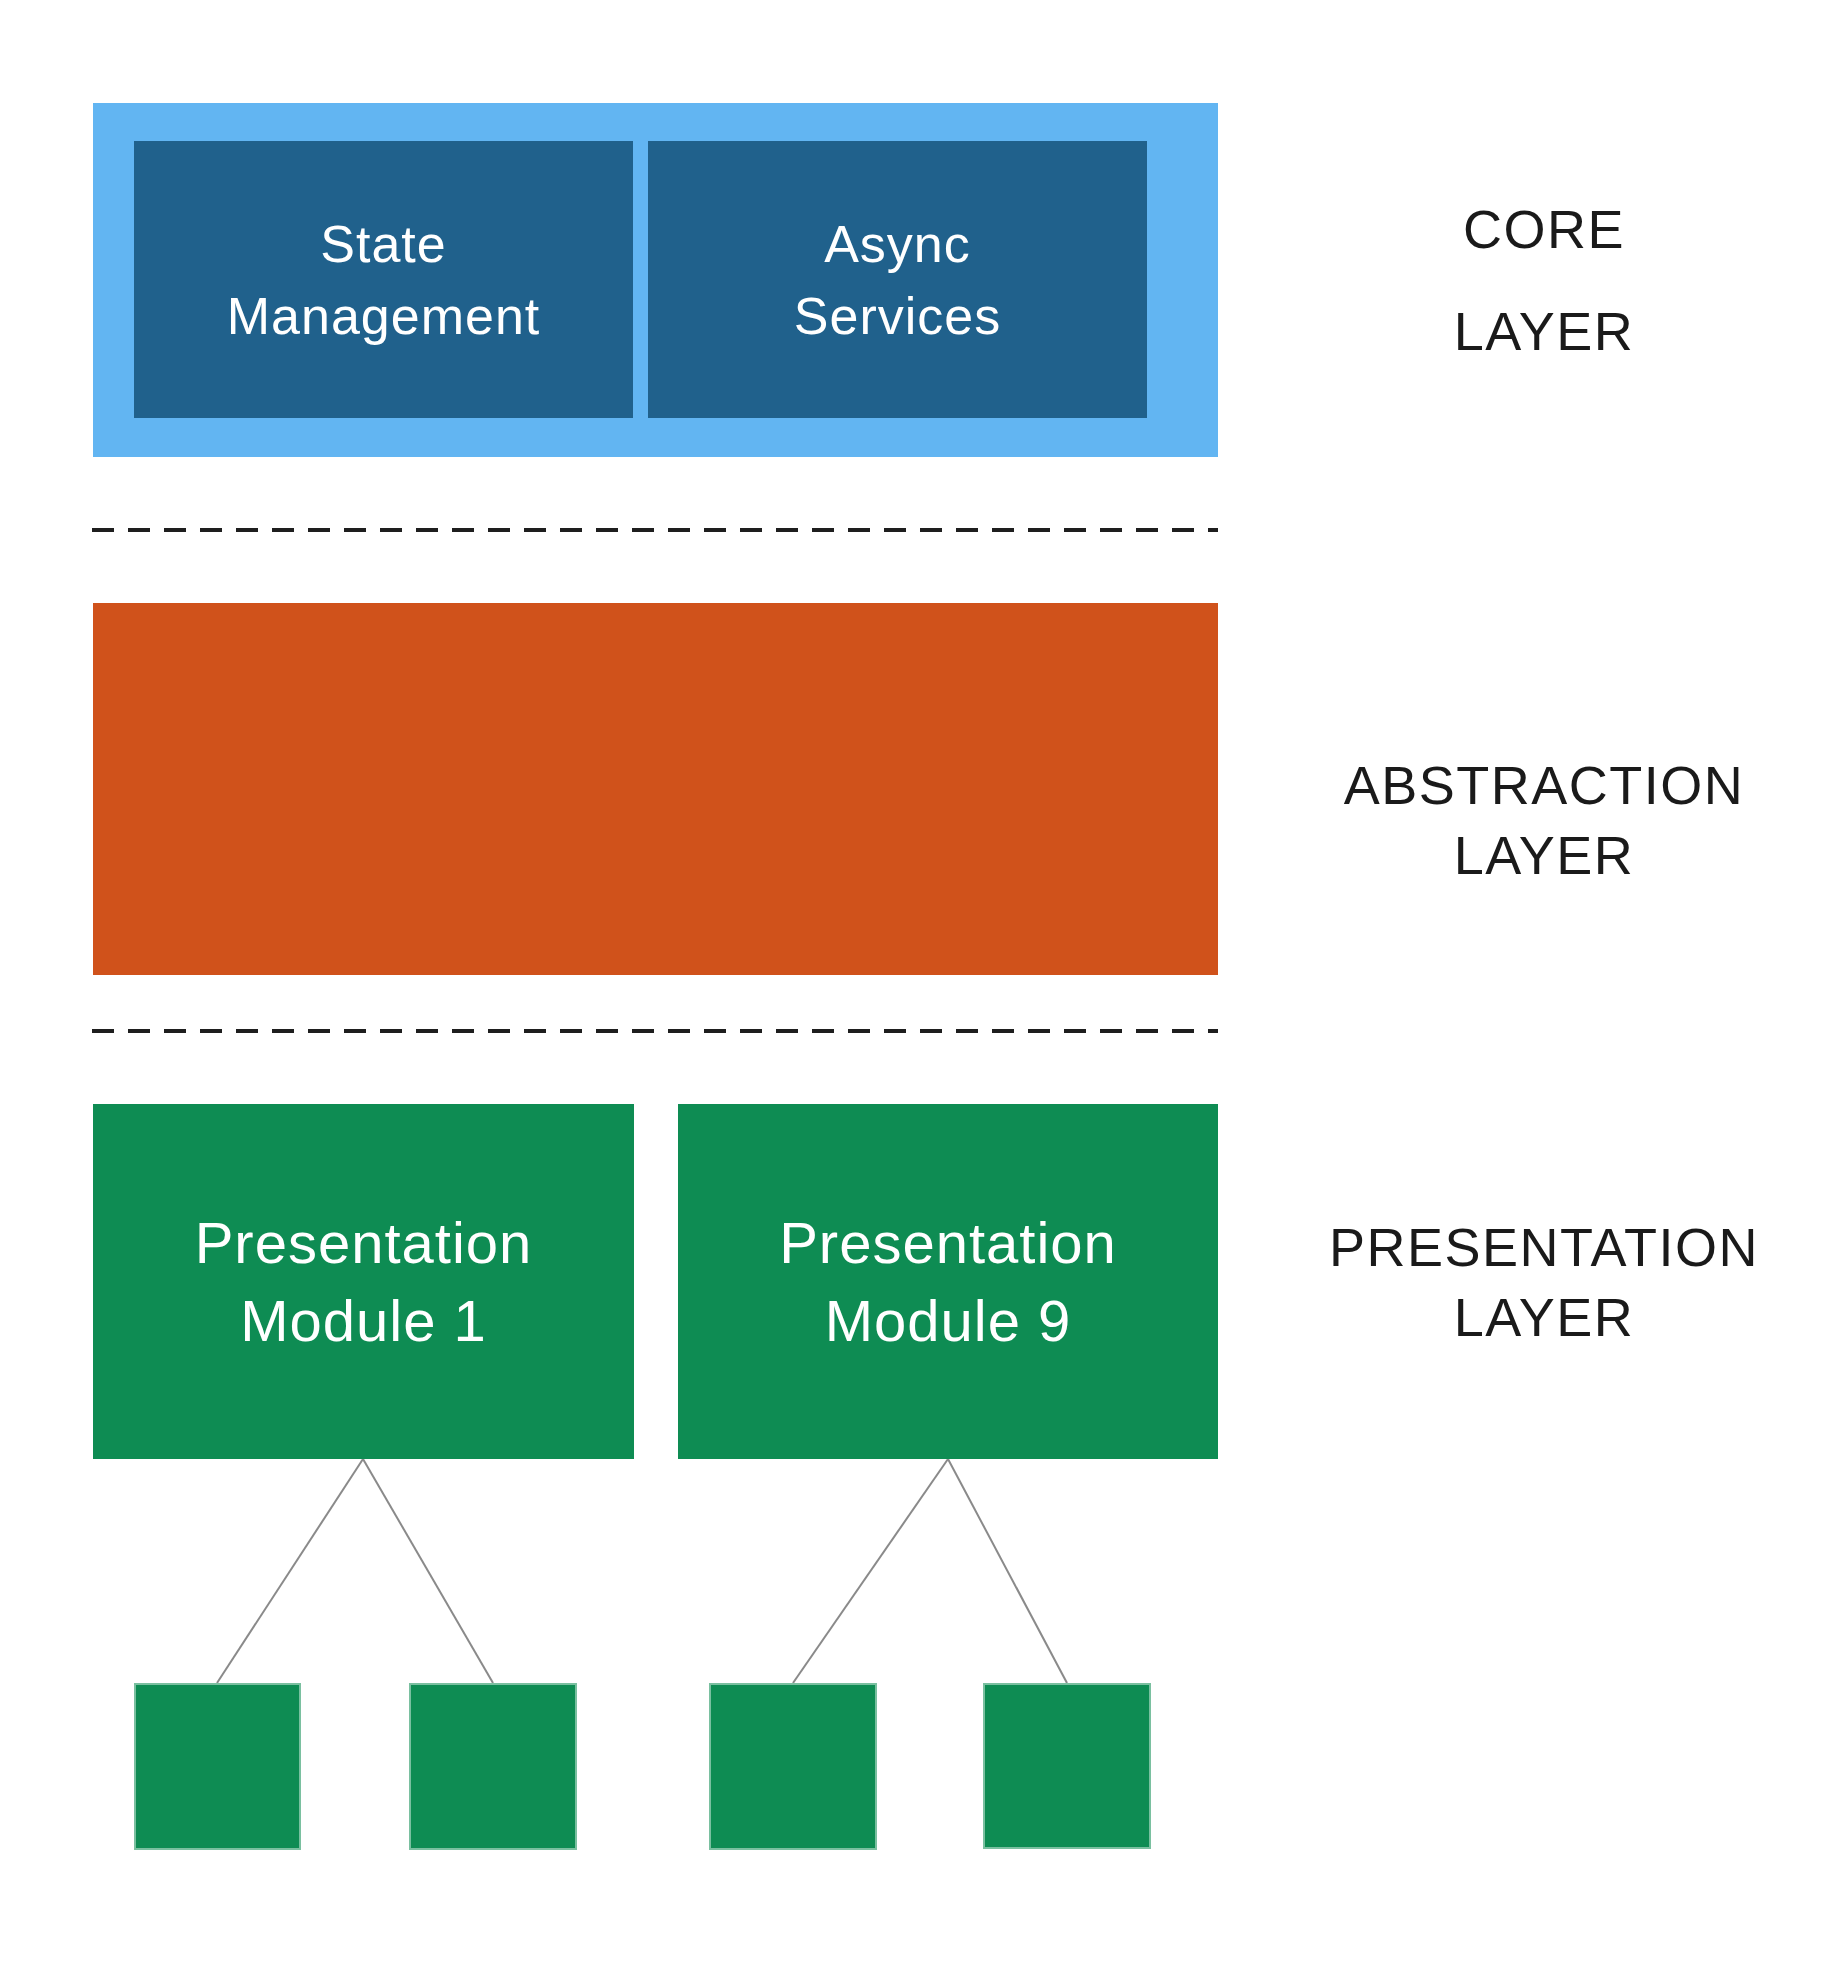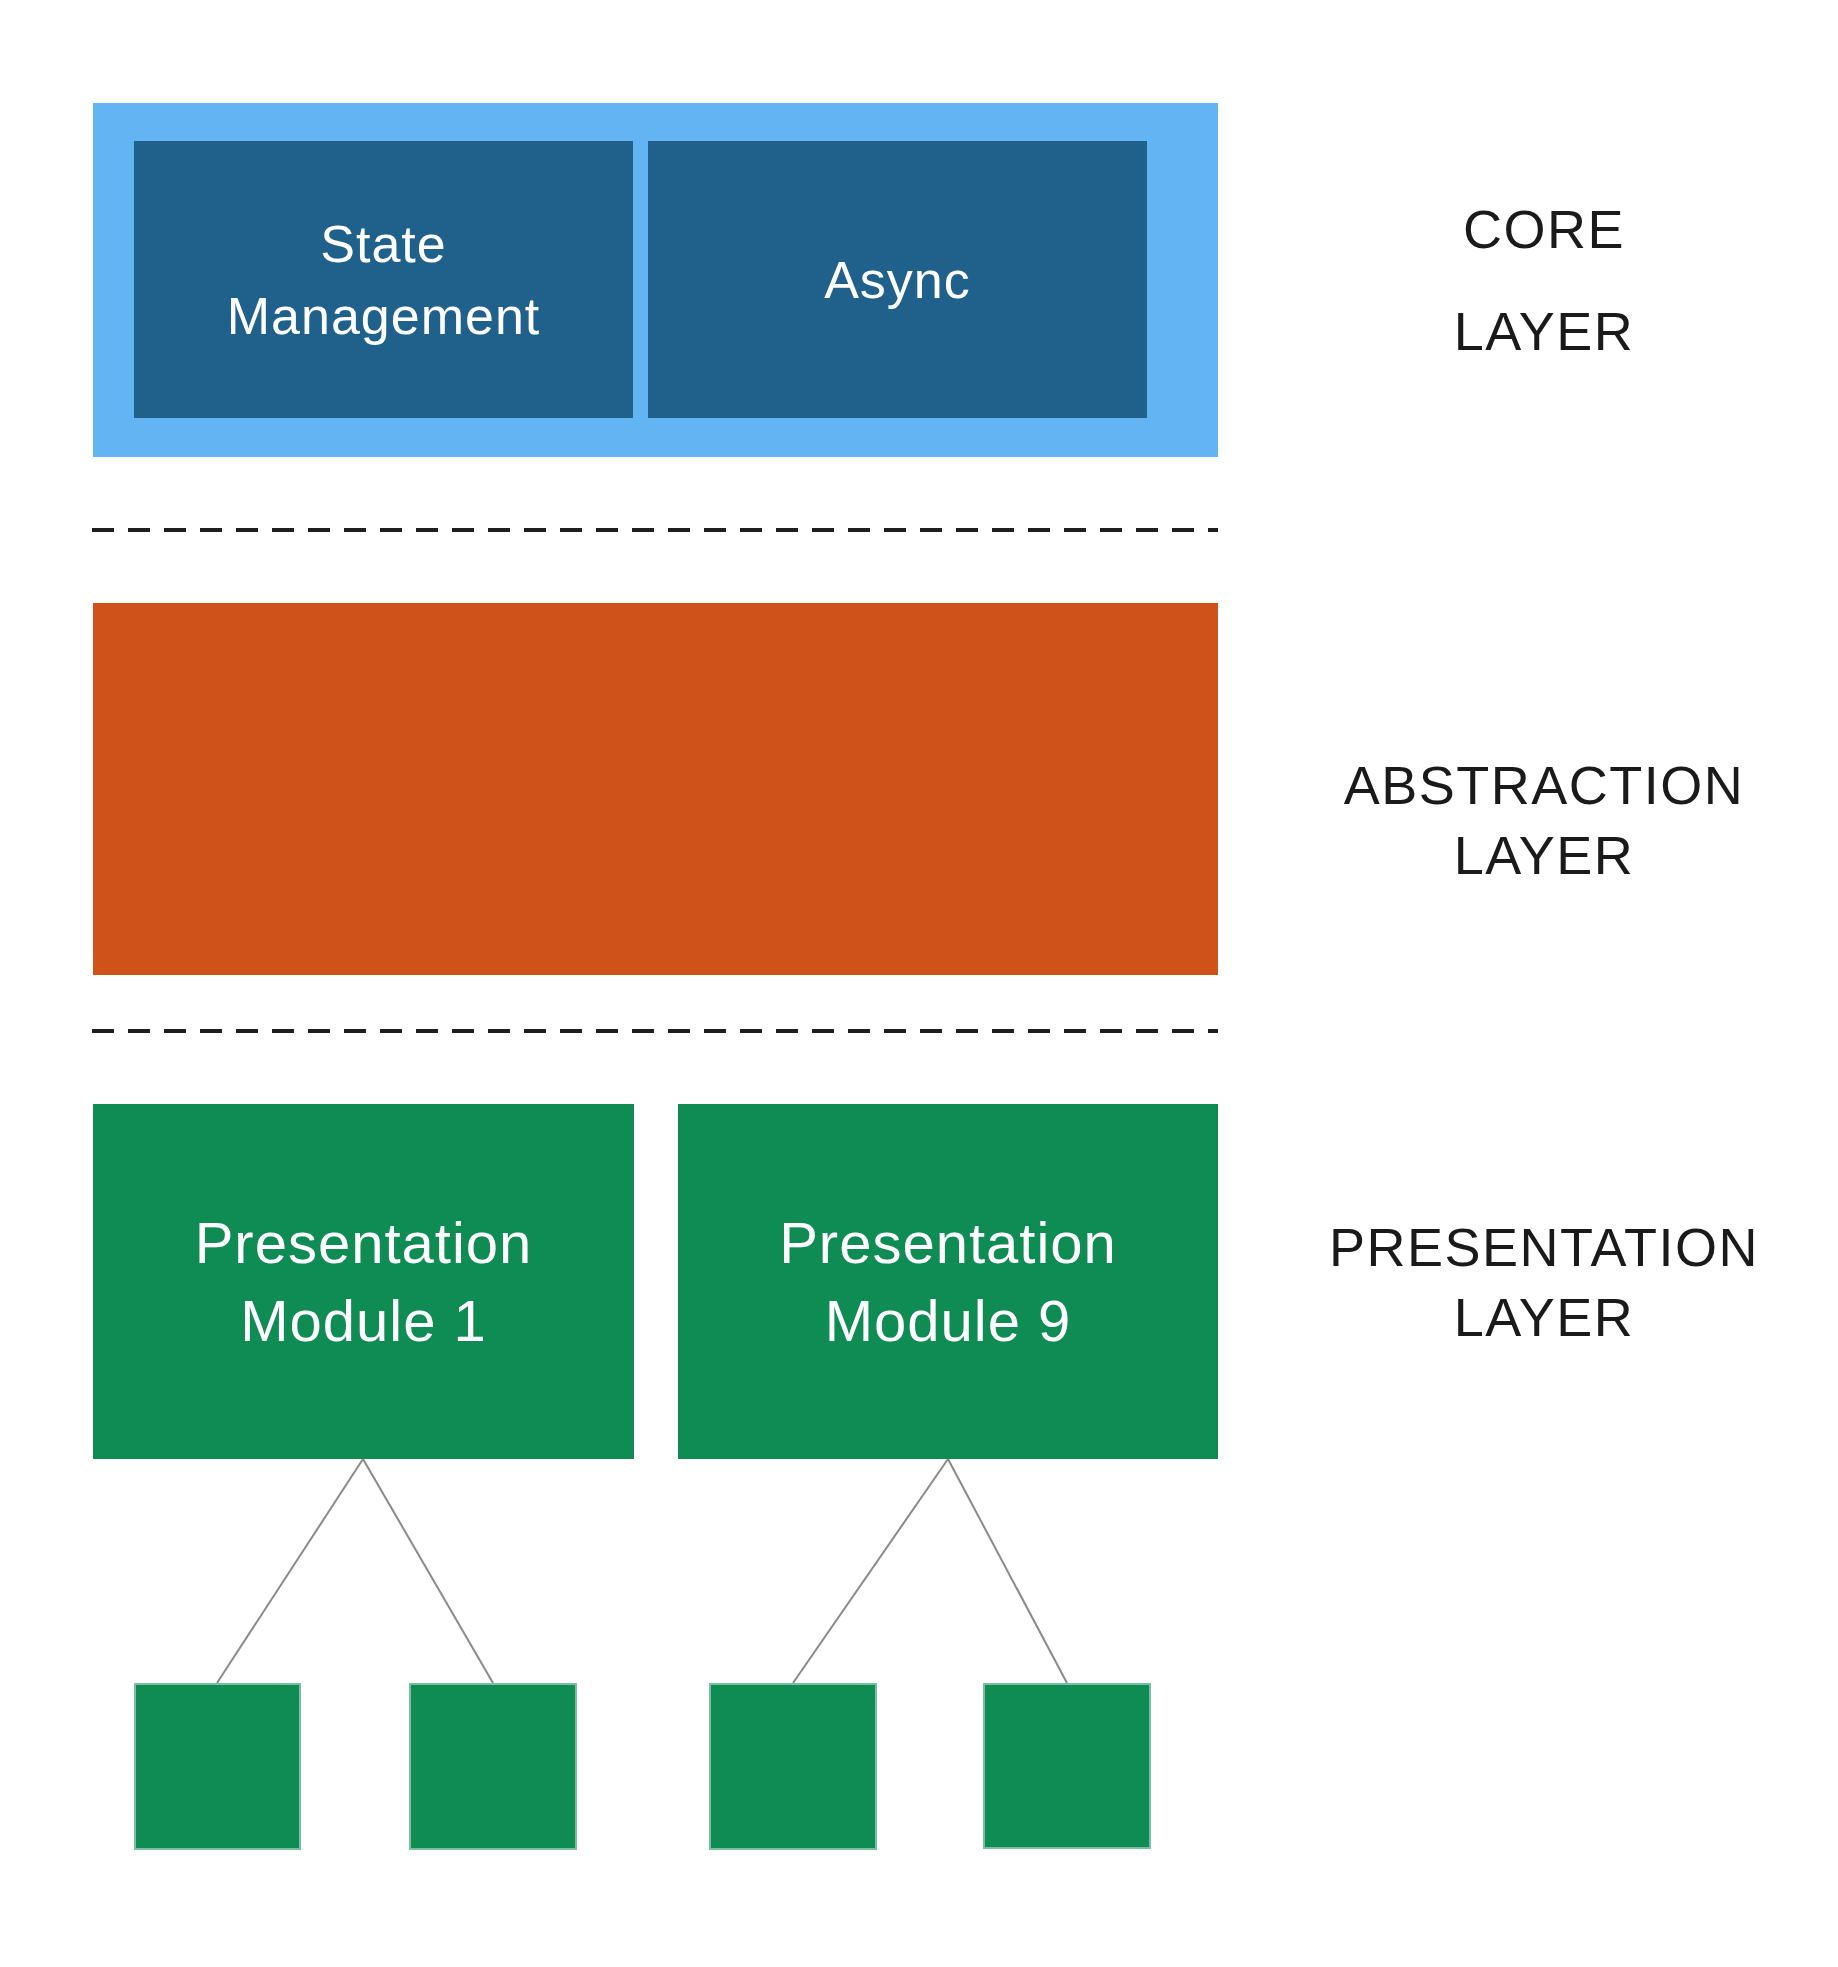--- a/index.html
+++ b/index.html
@@ -80,20 +80,21 @@
   <div class="abs core-box b1 center-flex">
     <div class="box-label">
       <div>State</div>
       <div>Management</div>
     </div>
   </div>
 
   <div class="abs core-box b2 center-flex">
     <div class="box-label">
       <div>Async</div>
+      <div>Services</div>
     </div>
   </div>
 
   <div class="abs layer-label label-core center-flex">
     <div>CORE</div>
     <div>LAYER</div>
   </div>
 
   <div class="abs dashed-line dash1"></div>
 

